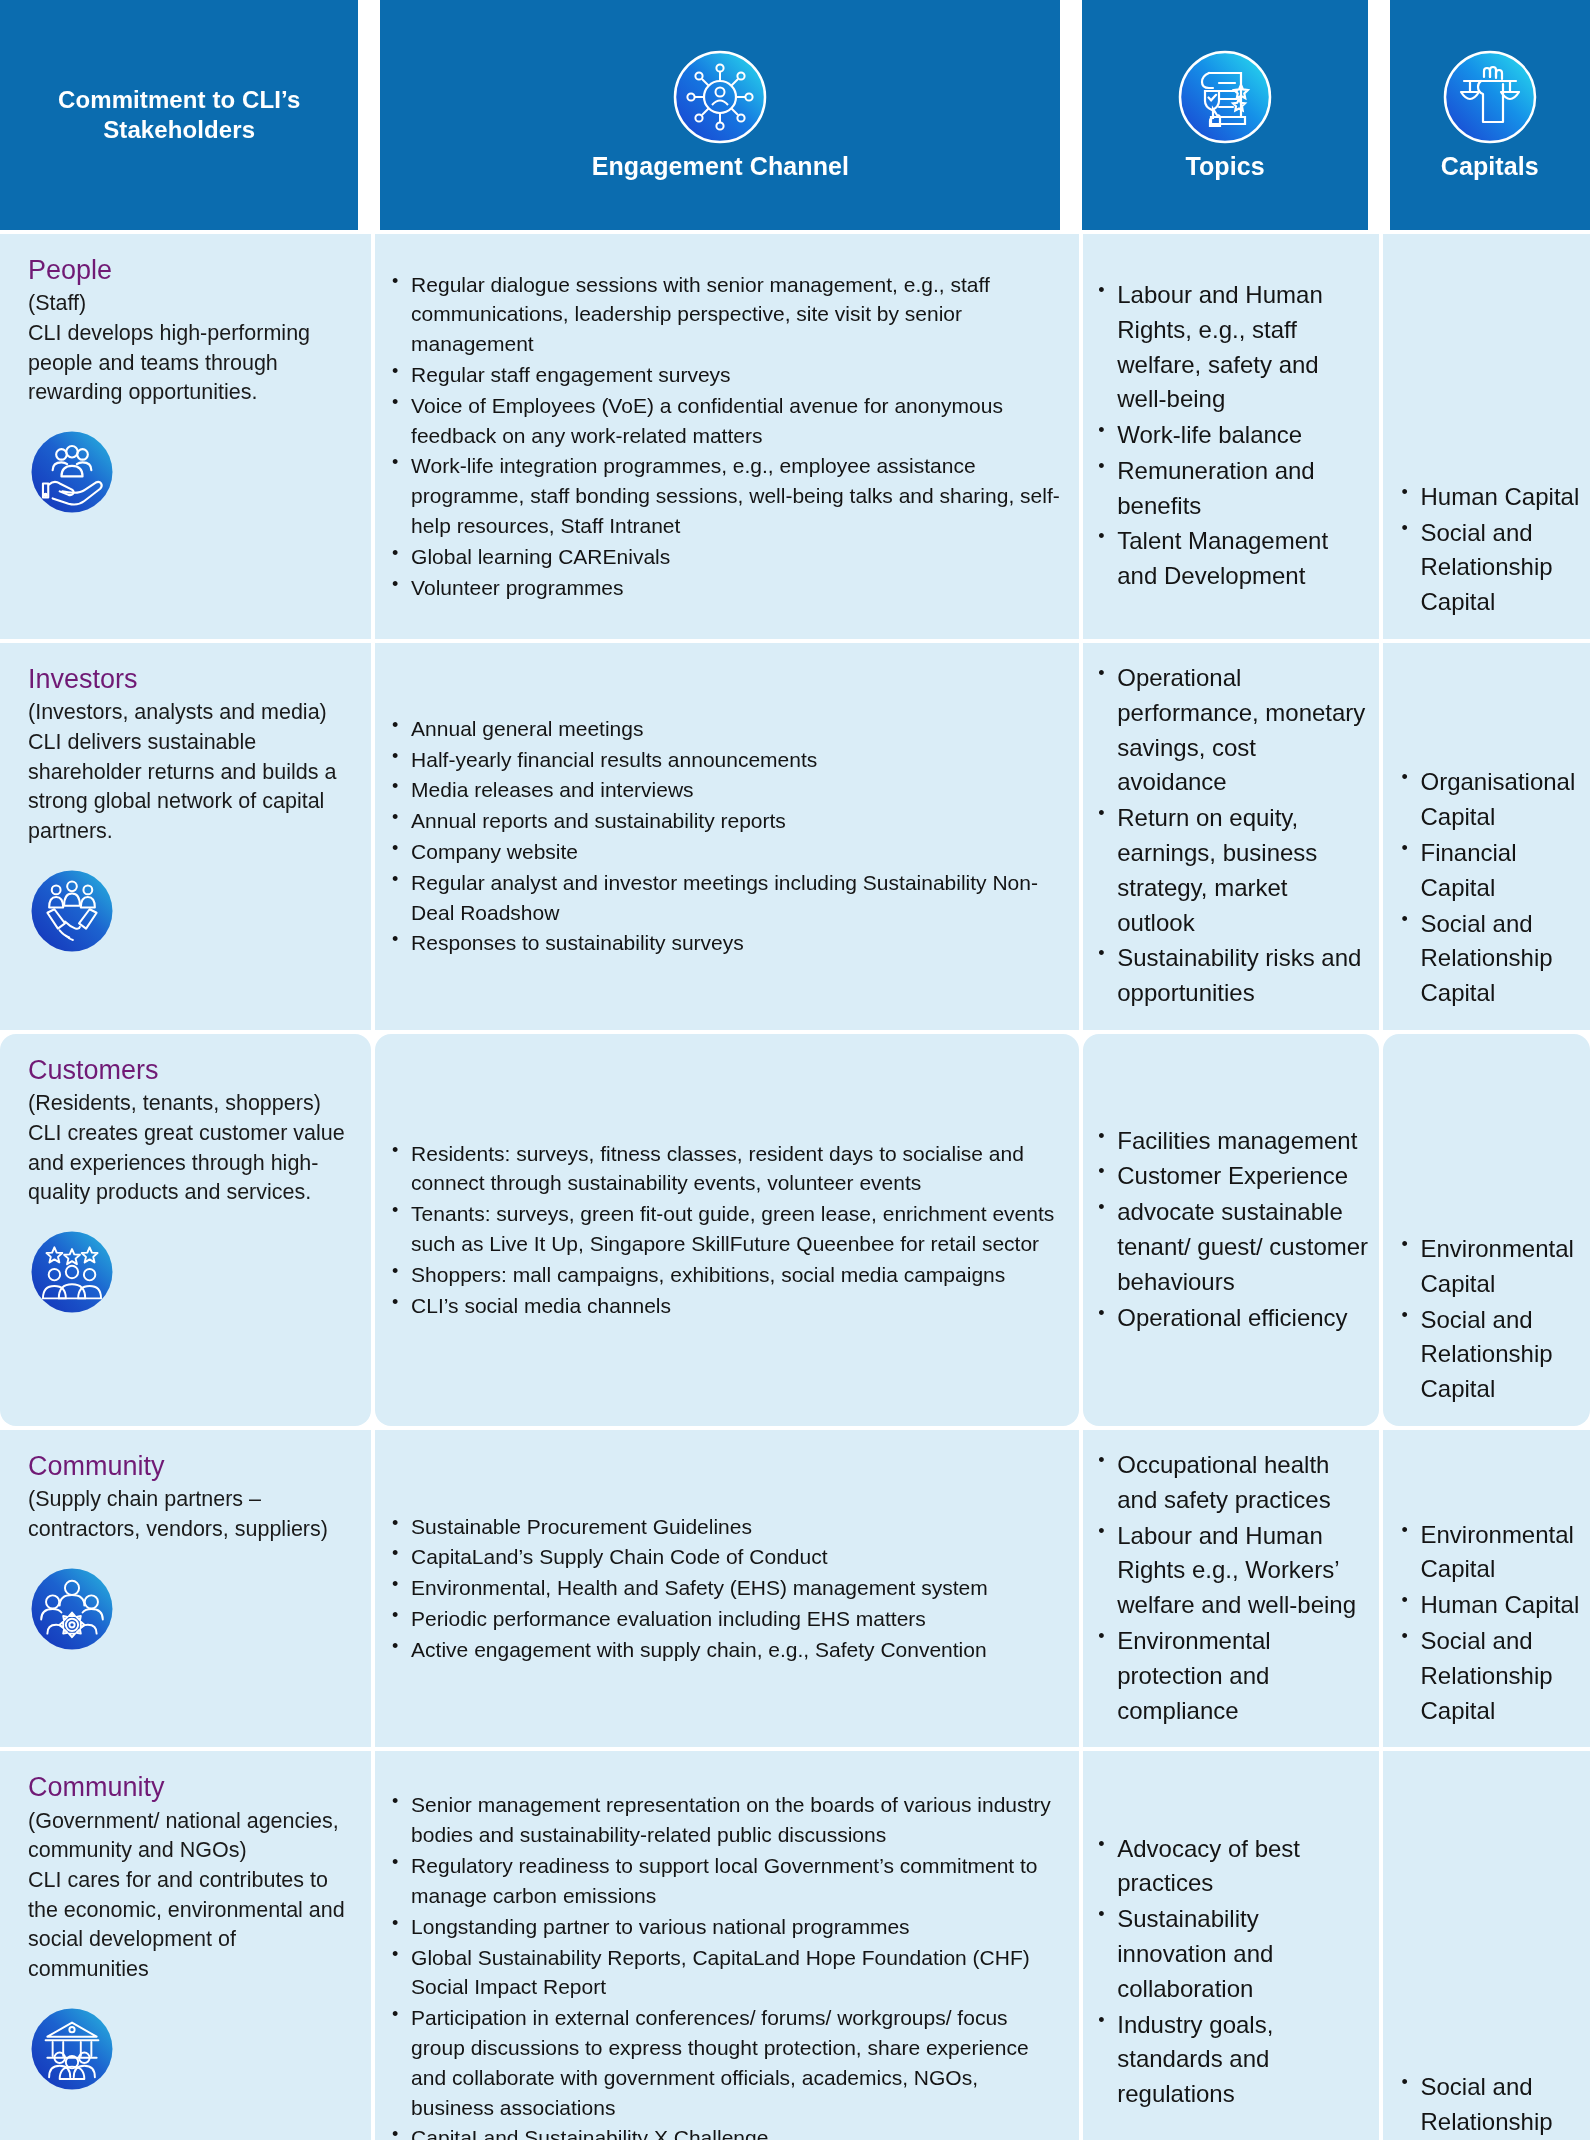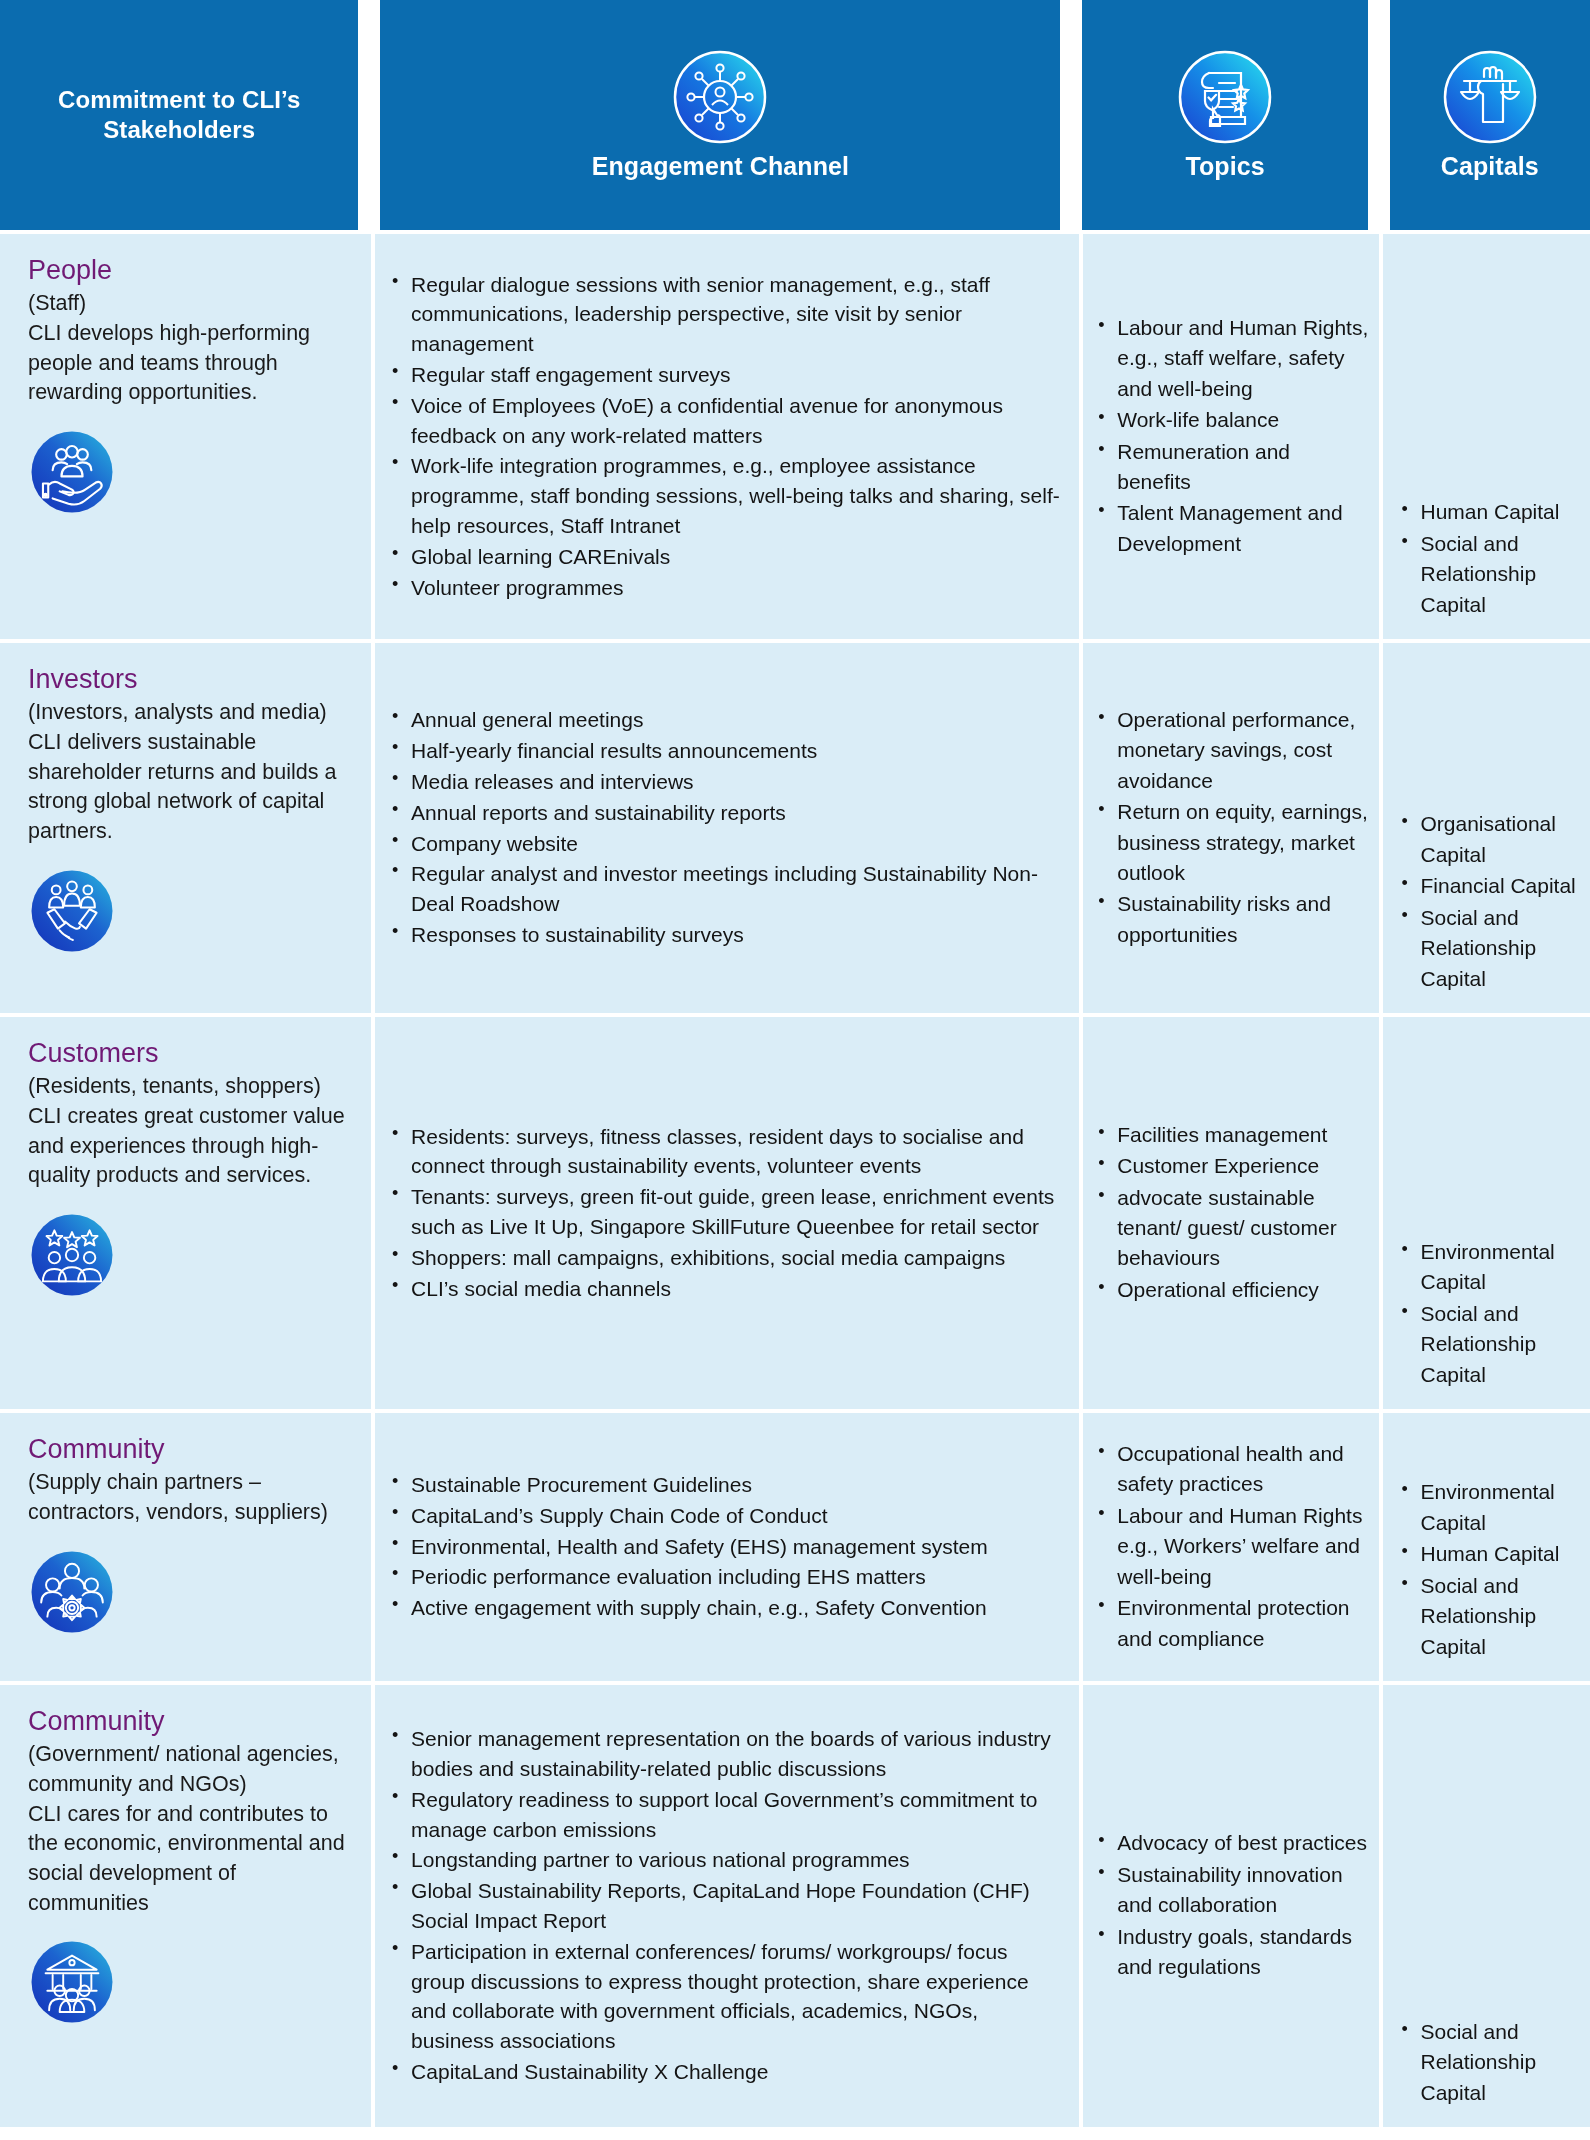--- a/index.html
+++ b/index.html
@@ -105,26 +105,26 @@
     margin-bottom: 1px;
   }
   ul.bul li::before {
     content: "•";
     position: absolute;
     left: 3px;
     top: -1px;
     font-size: 18px;
     color: #141414;
   }
-  .cell.c3 ul.bul li, .cell.c4 ul.bul li { font-size: 21px; line-height: 1.45; }
+  .cell.c3 ul.bul li, .cell.c4 ul.bul li { font-size: 24px; line-height: 1.45; }
 
   
   .row.r1 .cell { min-height: 405px; }
   .row.r2 .cell { min-height: 370px; }
-  .row.r3 .cell { min-height: 392px; }
+  .row.r3 .cell { min-height: 392px; border-radius: 16px; }
   .row.r4 .cell { min-height: 268px; }
   .row.r5 .cell { min-height: 442px; }
 </style>
 </head>
 <body>
 
 <div id="sheet">
 
   <div class="header-row">
 

